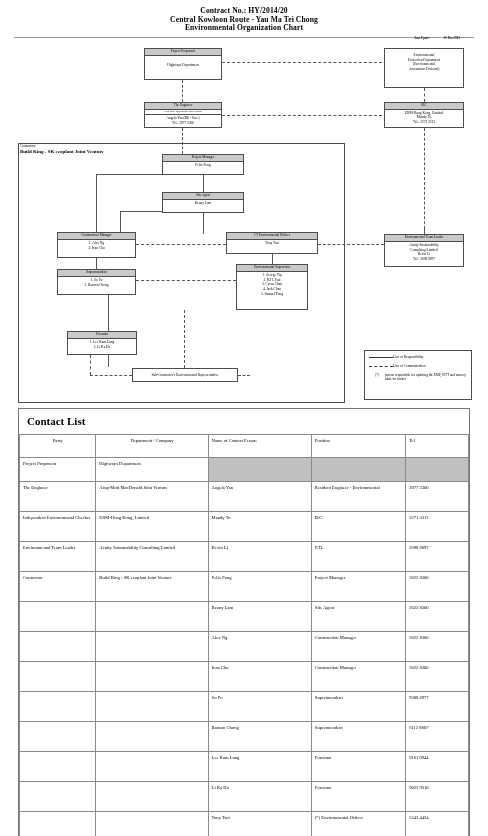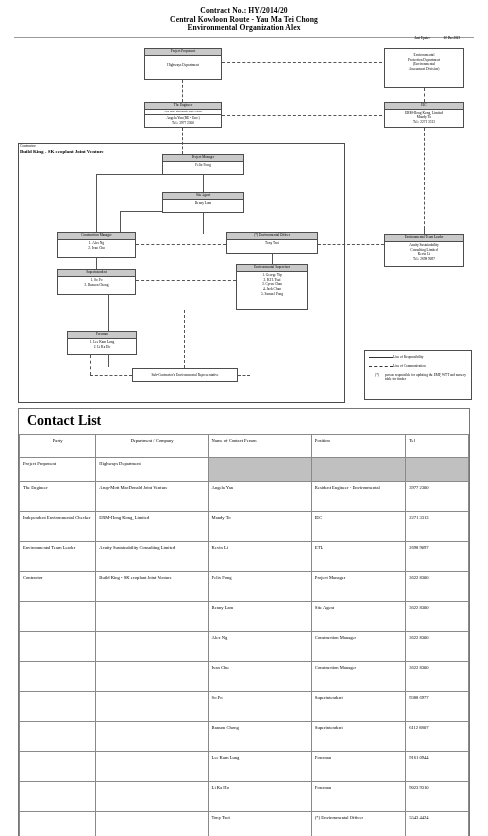--- a/index.html
+++ b/index.html
@@ -40,38 +40,38 @@
   .lg-row{display:flex;align-items:flex-start;margin-bottom:4.5px;font-size:3.4px;line-height:4.4px;}
   .lg-line{flex:0 0 24px;margin-top:1.6px;}
   .lg-line.sol{border-top:.9px solid #333;}
   .lg-line.dsh{border-top:.9px dashed #333;}
   .lg-star{flex:0 0 16px;text-align:center;font-size:3.4px;}
   .lg-txt{flex:1;}
 
   
   .contact-wrap{position:absolute;left:18px;top:408px;width:452px;
                 border:.7px solid #777;box-sizing:border-box;background:#fff;}
-  .contact-title{font-weight:bold;font-size:14px;line-height:12px;padding:6px 8px 7px 8px;}
+  .contact-title{font-weight:bold;font-size:11px;line-height:12px;padding:6px 8px 7px 8px;}
   table.ct{border-collapse:collapse;width:100%;table-layout:fixed;font-size:4.6px;}
   table.ct th,table.ct td{border:.6px solid #8a8a8a;vertical-align:top;padding:3px 3px;
                           font-weight:normal;line-height:6px;}
   table.ct thead th{text-align:center;height:16px;}
   table.ct thead th.lft{text-align:left;}
   td.shaded{background:#c0c0c0;}
   col.c1{width:17%}col.c2{width:25%}col.c3{width:23%}col.c4{width:21%}col.c5{width:14%}
 </style>
 </head>
 <body>
 
 <div class="page">
 
   <div class="doc-title">
     <div>Contract No.: HY/2014/20</div>
     <div>Central Kowloon Route - Yau Ma Tei Chong</div>
-    <div>Environmental Organization Alex</div>
+    <div>Environmental Organization Chart</div>
   </div>
   <div class="hdr-rule"></div>
   <div class="lastupd">
     <span>Last Upate:</span>
     <span>01 Dec 2023</span>
   </div>
 
   <div class="dash-v" style="left:182px;top:80px;height:22px;"></div>
 
   <div class="dash-h" style="left:222px;top:62px;width:160px;"></div>

